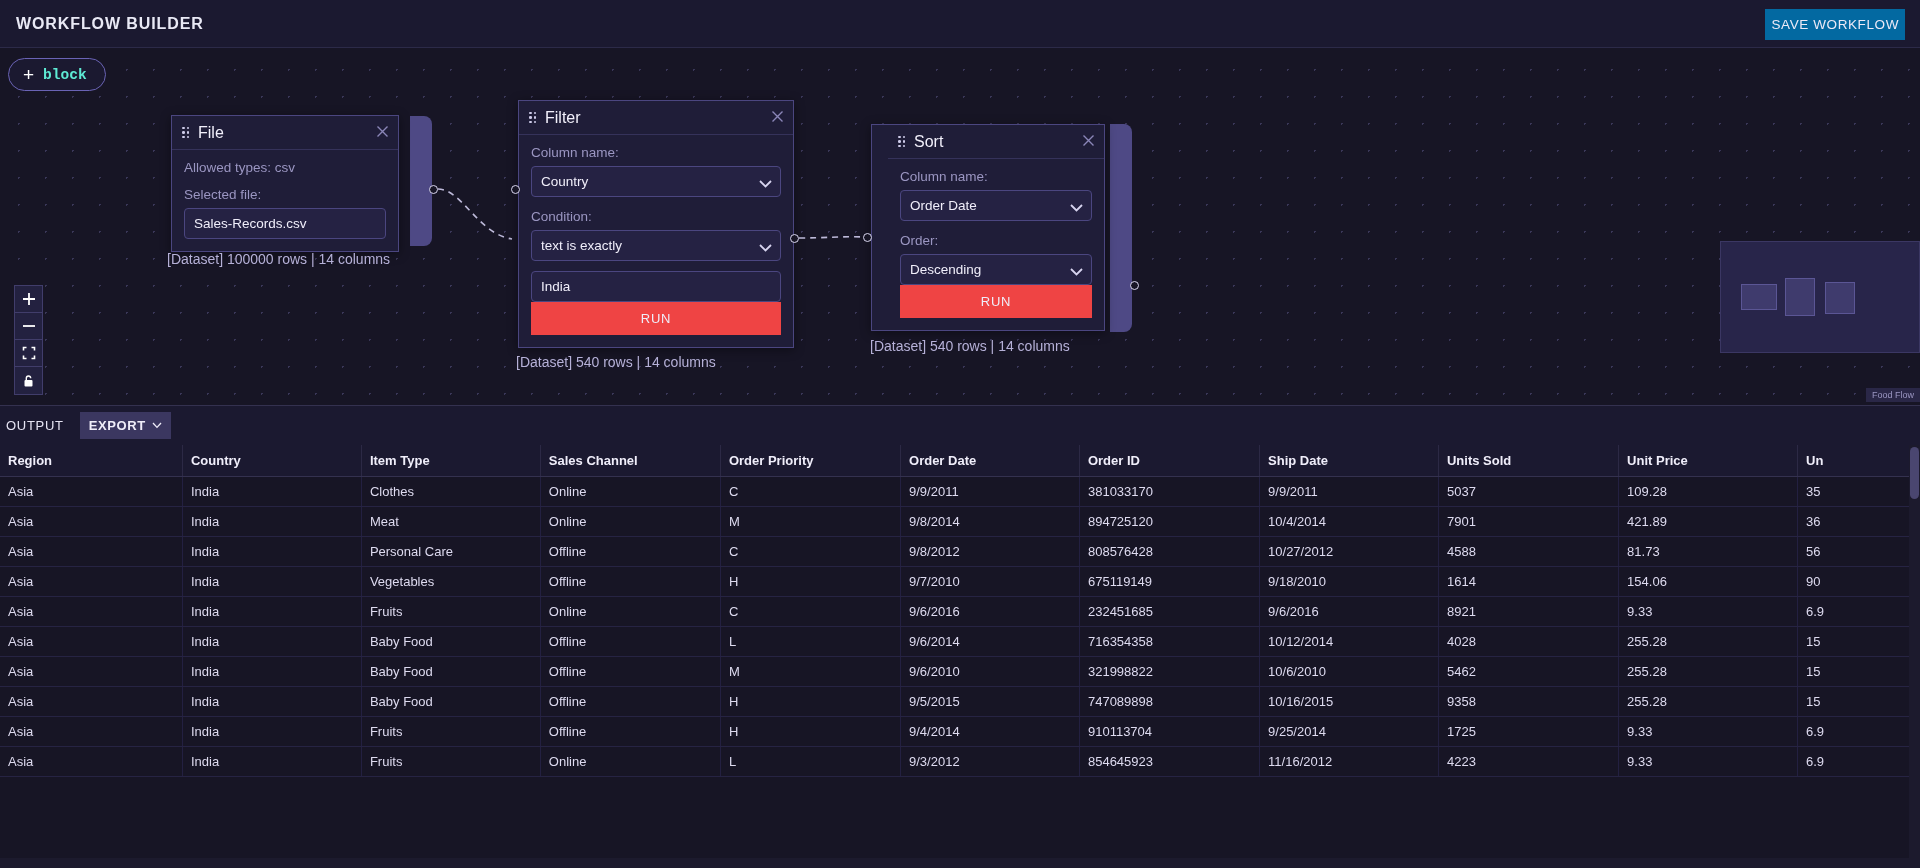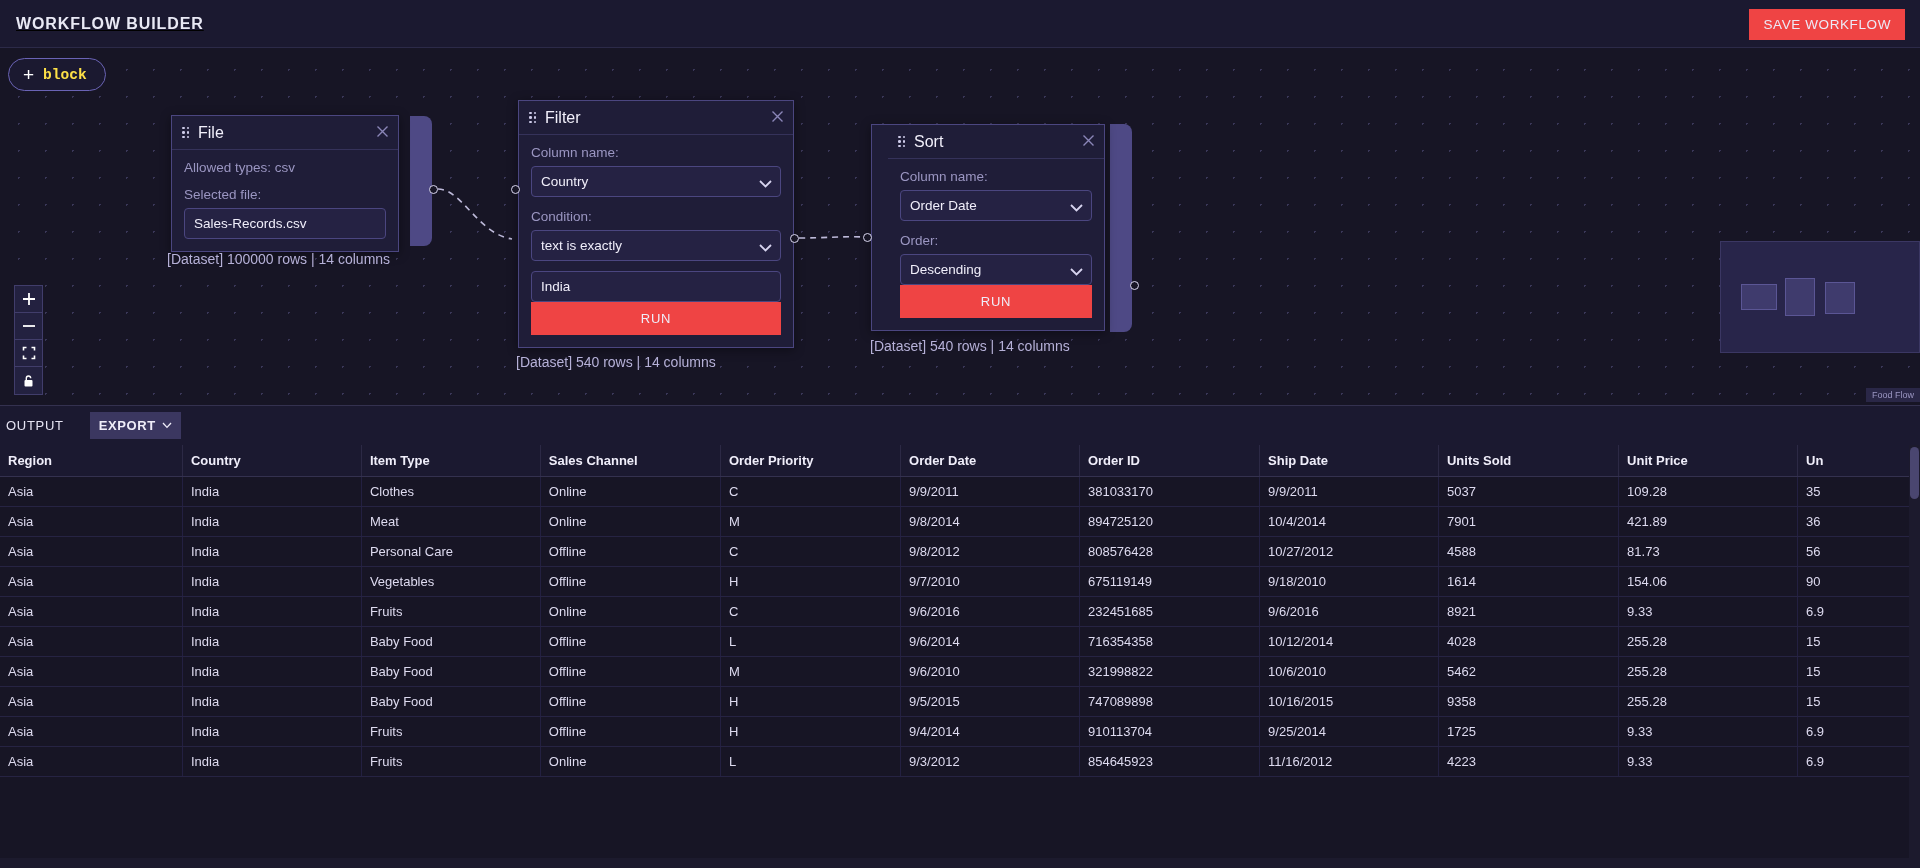--- a/index.html
+++ b/index.html
@@ -12,37 +12,36 @@
   body { position: relative; }
 
   
   #topbar {
     position: absolute; top: 0; left: 0;
     width: 1920px; height: 48px;
     background: #1b1930;
     border-bottom: 1px solid #2c2a48;
     display: flex; align-items: center;
     padding: 0 16px;
-    text-decoration: underline;
   }
   #app-title {
     color: #e9e9f5;
     font-size: 16px;
     font-weight: bold;
     letter-spacing: 0.9px;
   }
   #save-btn {
     position: absolute; right: 15px; top: 9px;
-    background: #ef4444;
+    background: #0369a1;
     color: #eceaf7;
     border: none;
     font-family: "Liberation Sans", sans-serif;
     font-size: 13.5px;
     letter-spacing: 0.6px;
-    padding: 8px 14px;
+    padding: 8px 6px;
     cursor: pointer;
   }
 
   
   #canvas {
     position: absolute; top: 48px; left: 0;
     width: 1920px; height: 357px;
     background-color: #171525;
     background-image: radial-gradient(#3a3758 1px, transparent 1px);
     background-size: 27px 27px;
@@ -58,21 +57,21 @@
     border: 1px solid #6a63b5;
     border-radius: 17px;
     background: #1b1930;
     cursor: pointer;
   }
   #add-block .plus {
     color: #ffffff; font-size: 19px; line-height: 1;
     font-family: "Liberation Sans", sans-serif;
   }
   #add-block .lbl {
-    color: #fde047; font-size: 14.5px; font-weight: bold;
+    color: #5eead4; font-size: 14.5px; font-weight: bold;
     font-family: "Liberation Mono", monospace;
   }
 
   
   #controls {
     position: absolute; left: 14px; top: 237px;
     width: 29px;
     background: #232140;
     border: 1px solid #413d6b;
   }
@@ -171,21 +170,21 @@
     cursor: crosshair;
   }
 
   
   #output-bar {
     position: absolute; top: 405px; left: 0;
     width: 1920px; height: 40px;
     background: #1b1930;
     border-top: 1px solid #34314f;
     display: flex; align-items: center;
-    padding-left: 6px; gap: 26px;
+    padding-left: 6px; gap: 16px;
   }
   #output-label {
     color: #e6e4f3; font-size: 13px; letter-spacing: 0.7px;
     font-family: "Liberation Sans", sans-serif;
   }
   #export-btn {
     background: #3b3760; color: #efedf9;
     font-size: 13px; letter-spacing: 0.6px;
     padding: 6px 9px; border: none; cursor: pointer;
     display: flex; align-items: center; gap: 6px;

